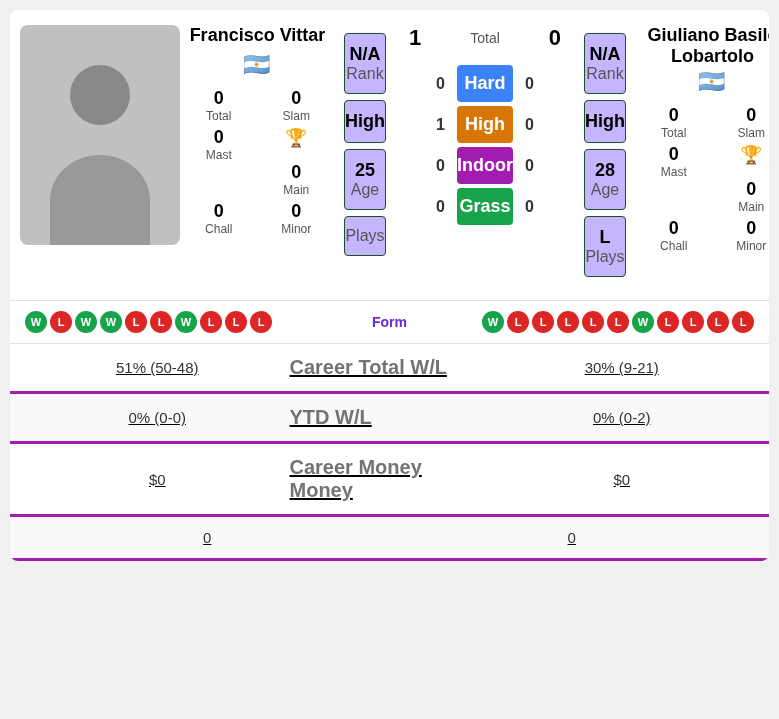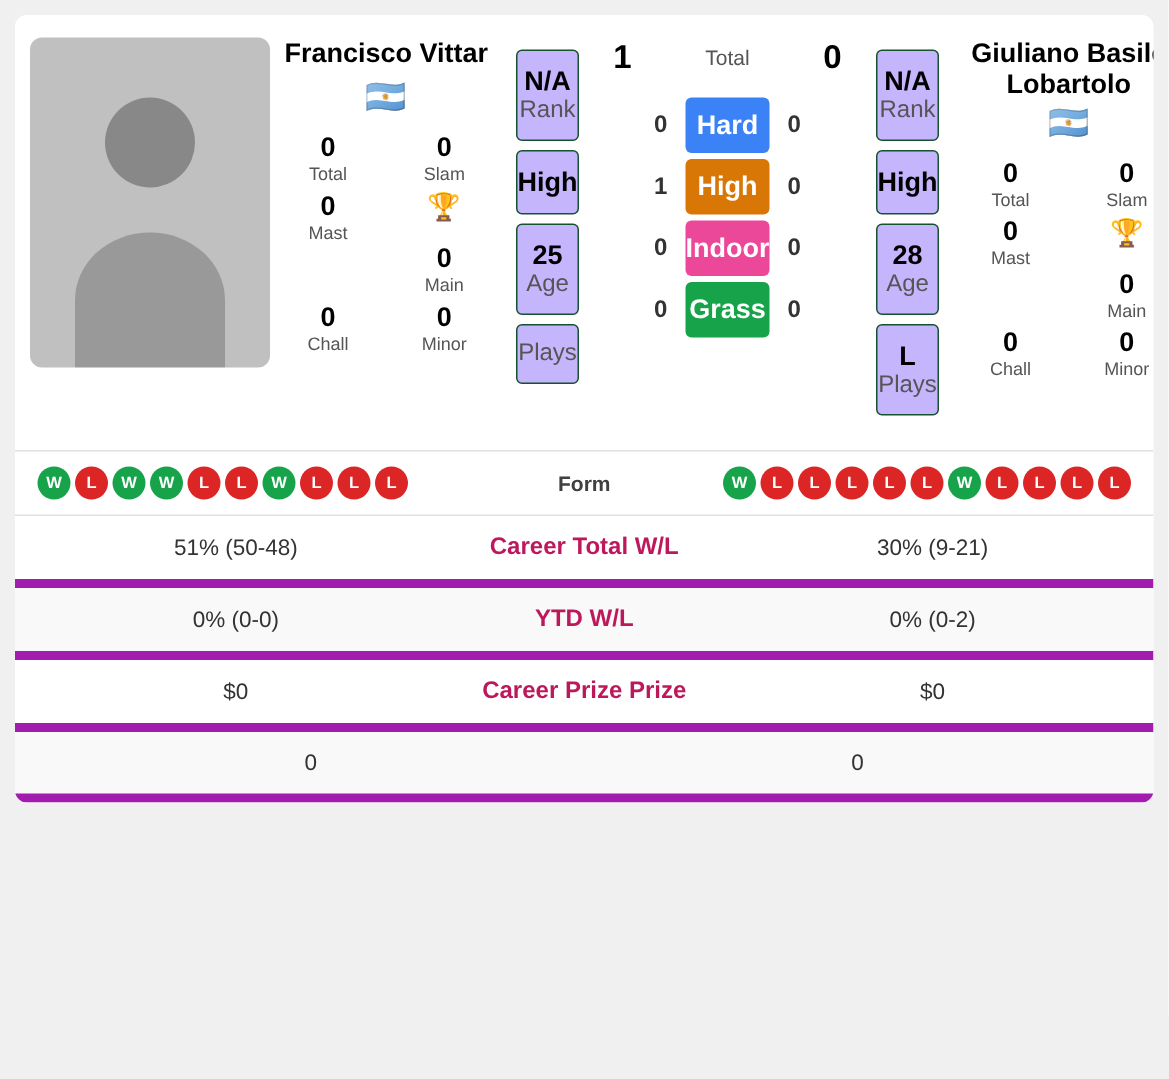--- a/index.html
+++ b/index.html
@@ -182,21 +182,21 @@
       border: none;
       border-radius: 4px;
       color: #fff;
       font-size: 18px;
       font-weight: bold;
       text-align: center;
       cursor: pointer;
     }
     .court-btn.hard { background: #3b82f6; }
     .court-btn.clay { background: #d97706; }
-    .court-btn.indoor { background: #ec4899; }
+    .court-btn.indoor { background: #a21caf; }
     .court-btn.grass { background: #16a34a; }
 
     
     .right-player-block {
       width: 155px;
       flex-shrink: 0;
       display: flex;
       flex-direction: column;
       align-items: center;
       padding: 0 5px;
@@ -221,21 +221,21 @@
     .form-badges {
       display: flex;
       gap: 3px;
       flex: 1;
     }
     .form-center-label {
       width: 120px;
       text-align: center;
       font-size: 14px;
       font-weight: bold;
-      color: #404040;
+      color: #6d28d9;
       flex-shrink: 0;
     }
 
     .badge {
       width: 22px;
       height: 22px;
       border-radius: 50%;
       display: flex;
       align-items: center;
       justify-content: center;
@@ -247,39 +247,39 @@
     .badge.l { background: #dc2626; }
 
     
     .stats-table {
       width: 100%;
       border-top: 1px solid #e0e0e0;
     }
     .stats-row {
       display: flex;
       align-items: center;
-      border-bottom: 6px solid #a21caf;
+      border-bottom: 3px solid #a21caf;
       padding: 12px 15px;
       background: #fff;
+      text-decoration: underline;
     }
     .stats-row:nth-child(even) {
       background: #f9f9f9;
     }
     .stats-row-left {
       flex: 1;
       text-align: center;
       font-size: 15px;
       color: #333;
     }
     .stats-row-center {
       width: 200px;
-      text-align: center;
-      font-size: 16px;
-      font-weight: bold;
-      color: #be185d;
+      font-size: 20px;
+      font-weight: bold;
+      color: #737373;
       flex-shrink: 0;
     }
     .stats-row-right {
       flex: 1;
       text-align: center;
       font-size: 15px;
       color: #333;
     }
   </style>
 </head>
@@ -472,21 +472,21 @@
       <span class="stats-row-center">Career Total W/L</span>
       <span class="stats-row-right">30% (9-21)</span>
     </div>
       <div class="stats-row">
       <span class="stats-row-left">0% (0-0)</span>
       <span class="stats-row-center">YTD W/L</span>
       <span class="stats-row-right">0% (0-2)</span>
     </div>
       <div class="stats-row">
       <span class="stats-row-left">$0</span>
-      <span class="stats-row-center">Career Prize Prize</span>
+      <span class="stats-row-center">Career Money Money</span>
       <span class="stats-row-right">$0</span>
     </div>
       <div class="stats-row">
       <span class="stats-row-left">0</span>
       <span class="stats-row-right">0</span>
     </div>
     </div>
 
 </div>
 

